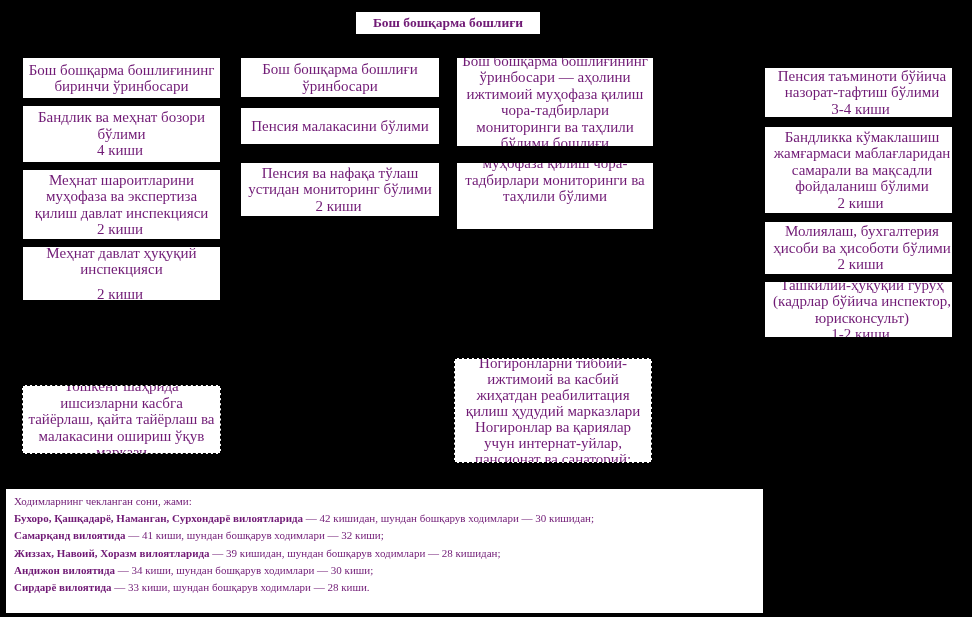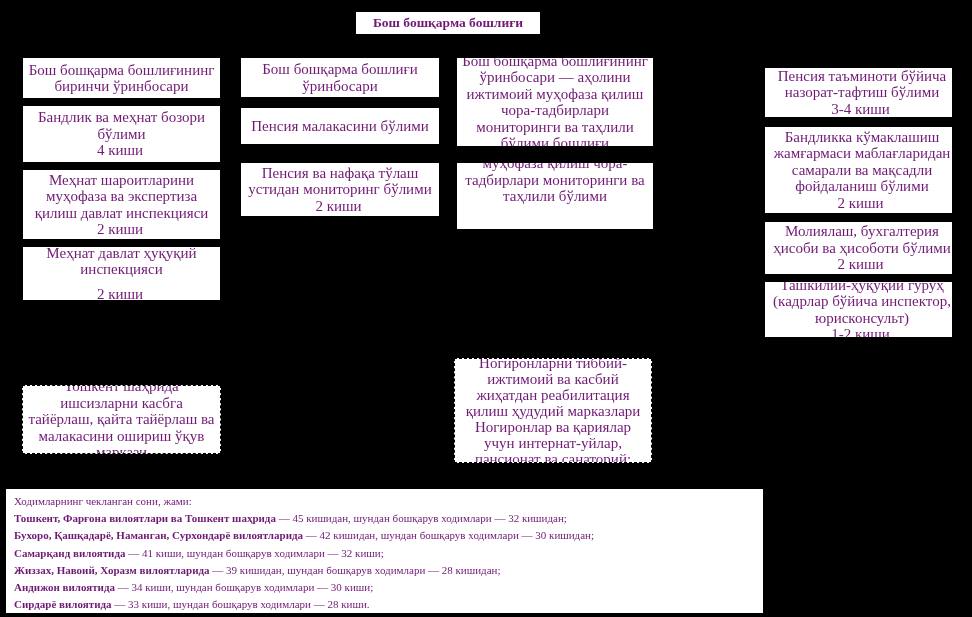--- a/index.html
+++ b/index.html
@@ -120,21 +120,20 @@
     <span>Молиялаш, бухгалтерия ҳисоби ва ҳисоботи бўлими</span>
     <span class="count">2 киши</span>
   </div>
   <div class="box" id="bx-c4b4">
     <span>Ташкилий-ҳуқуқий гуруҳ (кадрлар бўйича инспектор, юрисконсульт)</span>
     <span class="count">1-2 киши</span>
   </div>
 
   <div class="footer">
     <div>Ходимларнинг чекланган сони, жами:</div>
-    <div><span class="b">Тошкент, Фарғона вилоятлари ва Тошкент шаҳрида</span><span> — 45 кишидан, шундан бошқарув ходимлари — 32 кишидан;</span></div>
     <div><span class="b">Бухоро, Қашқадарё, Наманган, Сурхондарё вилоятларида</span><span> — 42 кишидан, шундан бошқарув ходимлари — 30 кишидан;</span></div>
     <div><span class="b">Самарқанд вилоятида</span><span> — 41 киши, шундан бошқарув ходимлари — 32 киши;</span></div>
     <div><span class="b">Жиззах, Навоий, Хоразм вилоятларида</span><span> — 39 кишидан, шундан бошқарув ходимлари — 28 кишидан;</span></div>
     <div><span class="b">Андижон вилоятида</span><span> — 34 киши, шундан бошқарув ходимлари — 30 киши;</span></div>
     <div><span class="b">Сирдарё вилоятида</span><span> — 33 киши, шундан бошқарув ходимлари — 28 киши.</span></div>
   </div>
 
 </div>
 
 </body></html>

